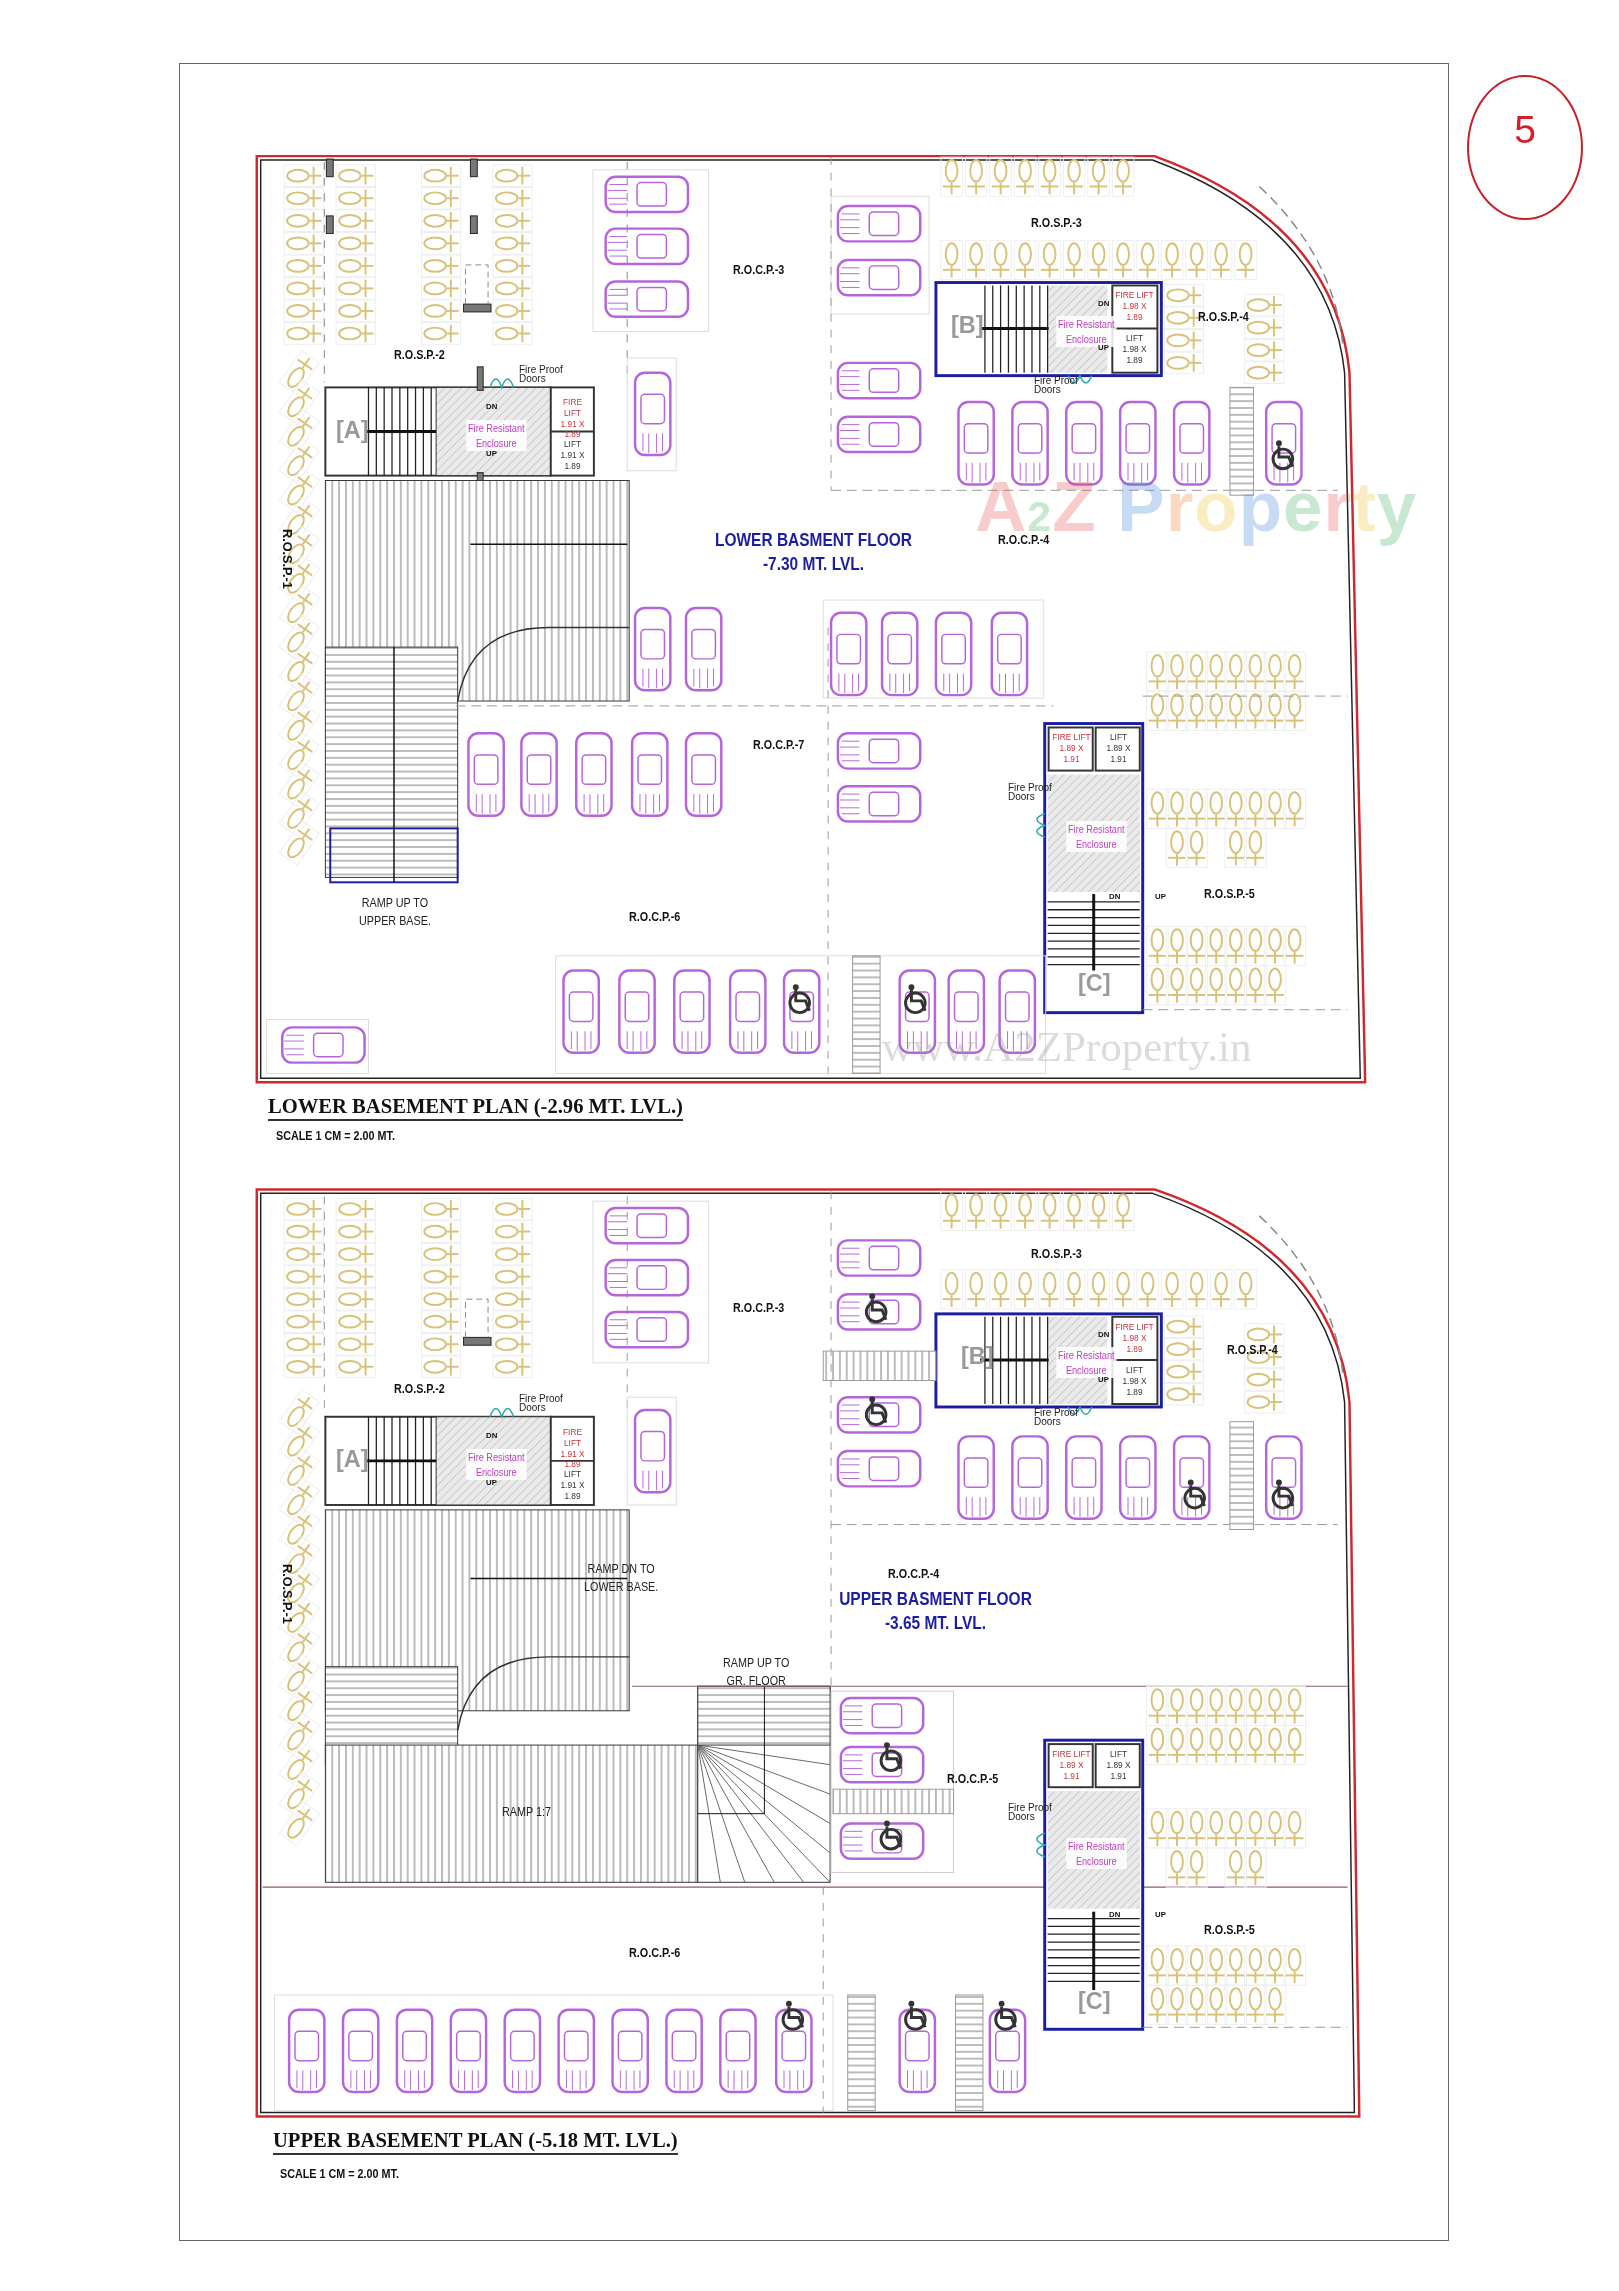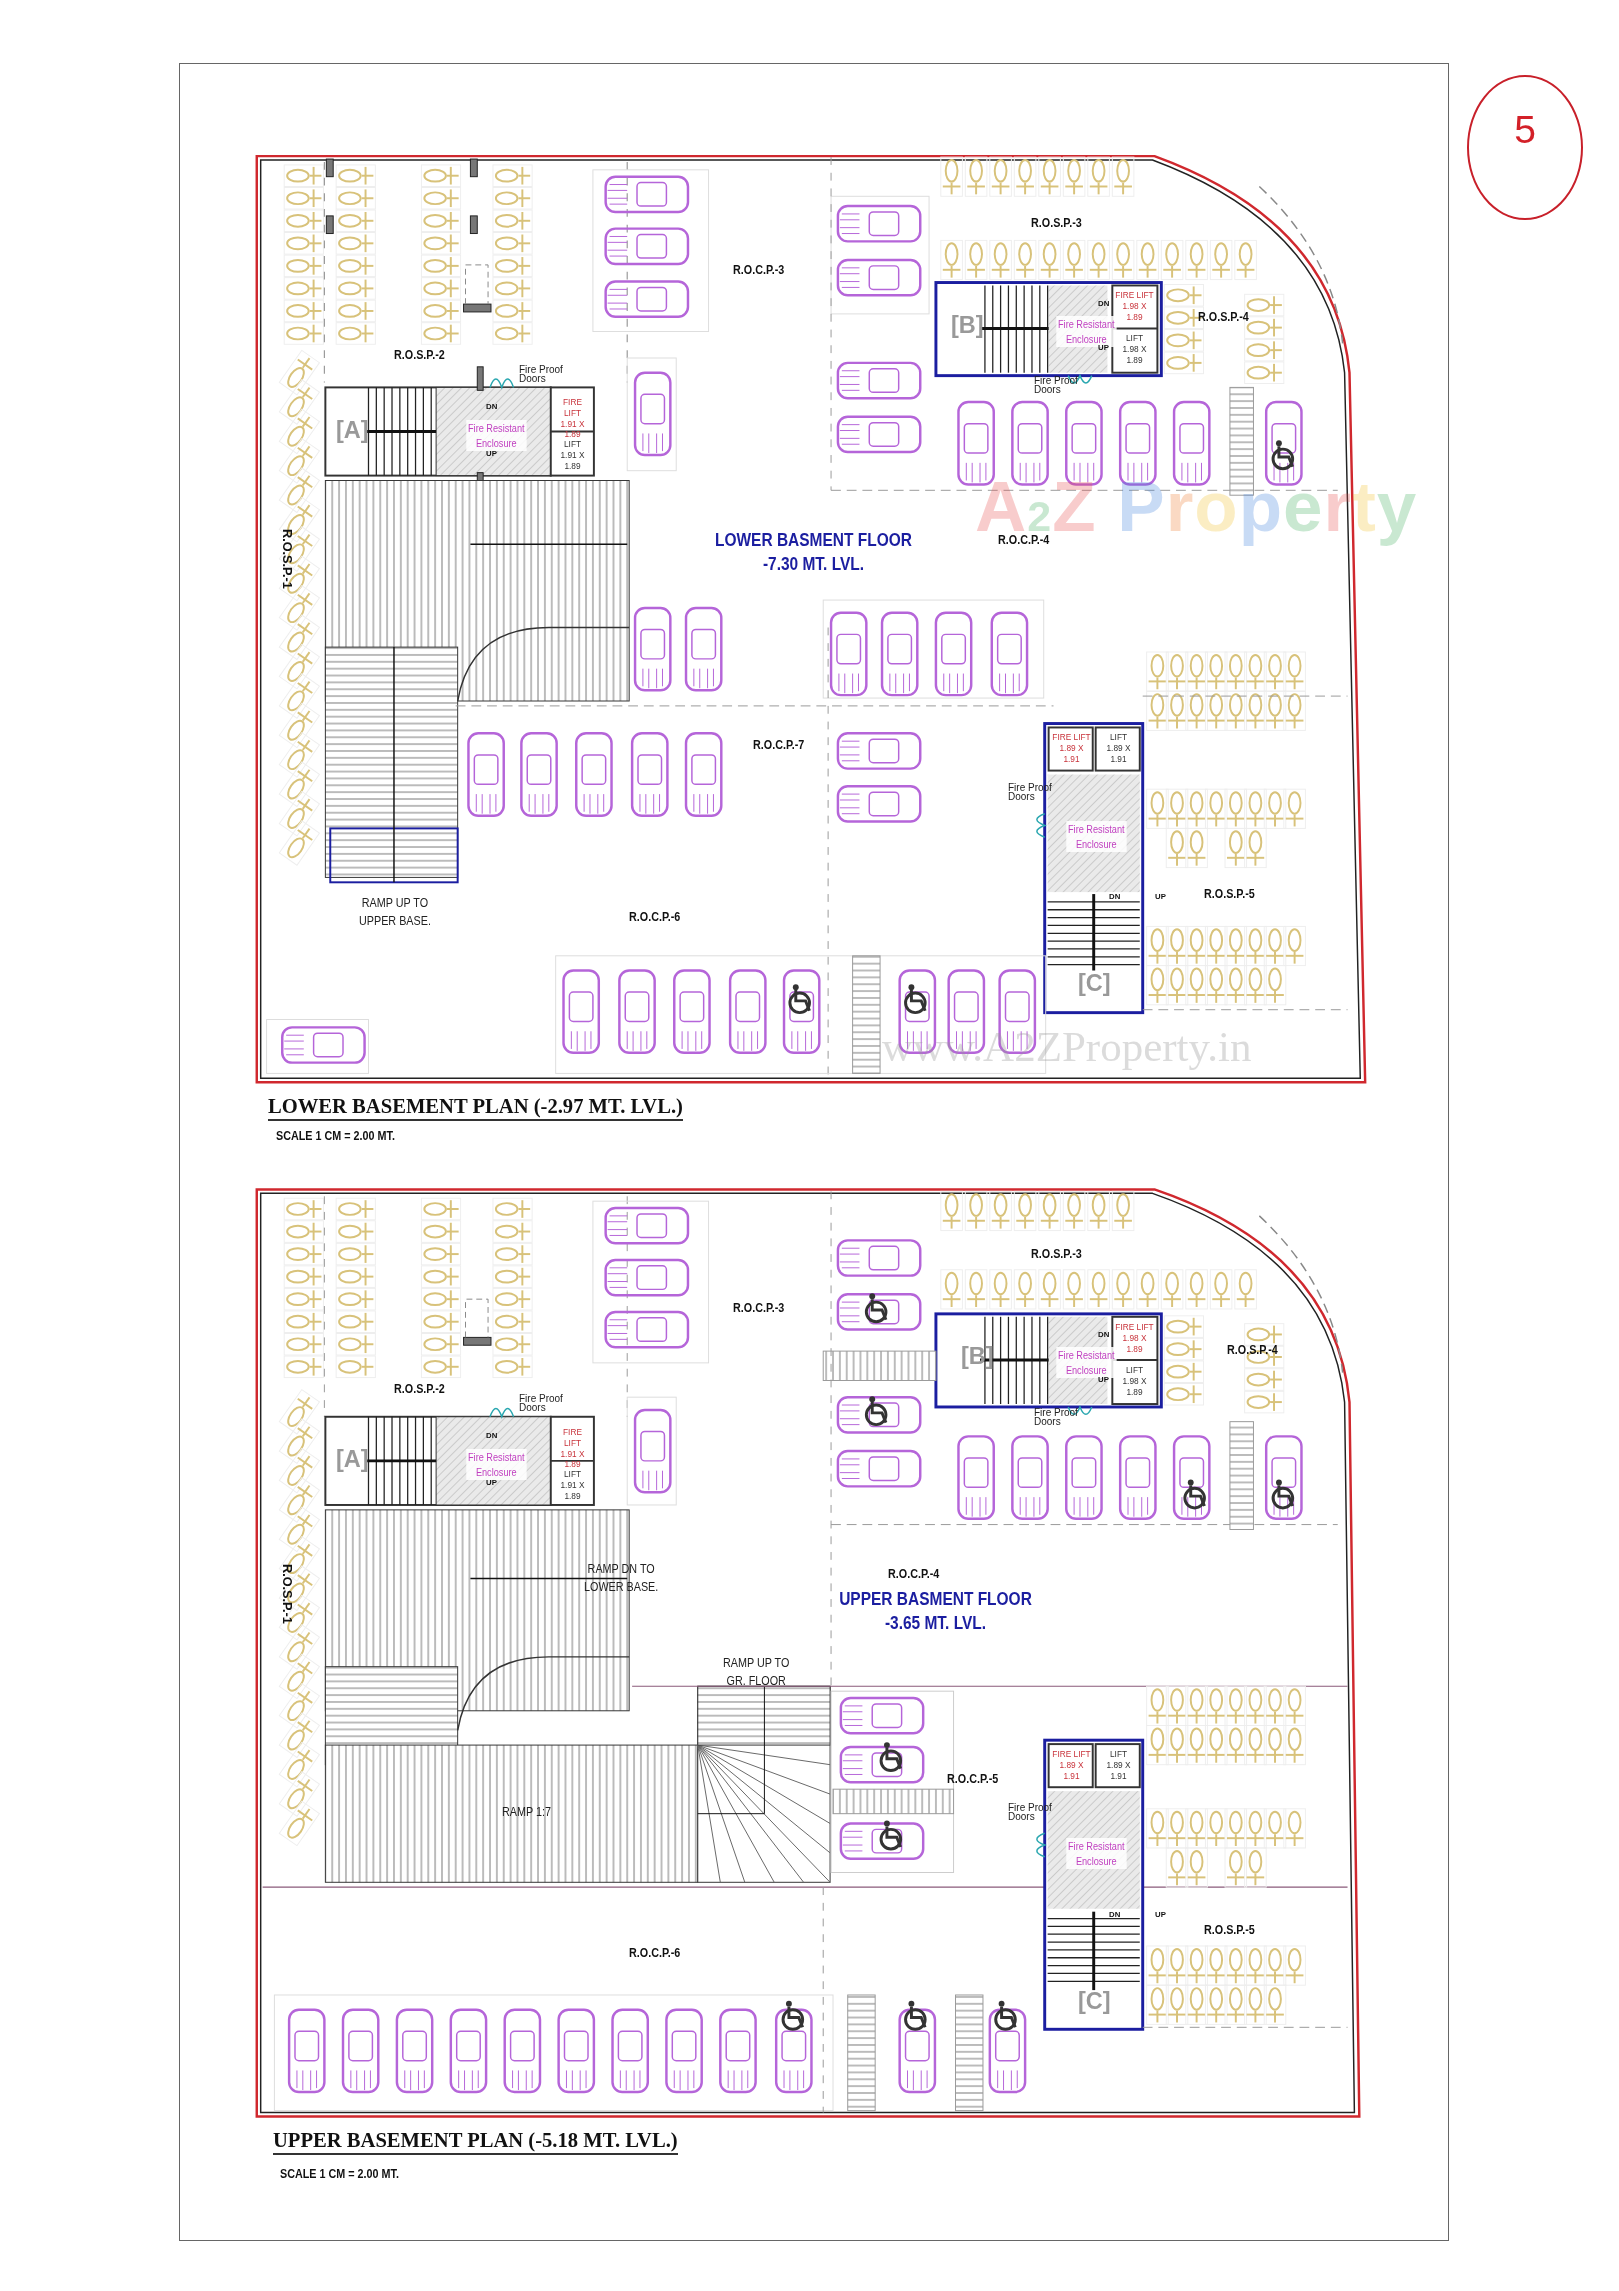--- a/index.html
+++ b/index.html
@@ -443,21 +443,21 @@
   <div class="tiny" style="left:1008px;top:784px;white-space:pre-line;">Fire Proof
 Doors</div>
   <div class="dnup" style="left:1062px;top:892px;">DN</div>
   <div class="dnup" style="left:1108px;top:892px;">UP</div>
 
   <div class="wm1" style="left:975px;top:466px;">
     <span style="color:#e84b4b;">A</span><span style="color:#3fae5c;font-size:43px;">2</span><span style="color:#e84b4b;">Z </span><span style="color:#3d7fdc;">P</span><span style="color:#f07a2a;">r</span><span style="color:#f2c12a;">o</span><span style="color:#3d7fdc;">p</span><span style="color:#3fae5c;">e</span><span style="color:#e84b4b;">r</span><span style="color:#f2c12a;">t</span><span style="color:#3fae5c;">y</span>
   </div>
   <div class="wm2" style="left:882px;top:1022px;">www.A2ZProperty.in</div>
 
-  <div class="caption-title" style="left:268px;top:1095px;">LOWER BASEMENT PLAN (-2.97 MT. LVL.)</div>
+  <div class="caption-title" style="left:268px;top:1095px;">LOWER BASEMENT PLAN (-2.96 MT. LVL.)</div>
   <div class="caption-scale" style="left:276px;top:1129px;">SCALE 1 CM = 2.00 MT.</div>
 </div>
 
 <div class="plan" style="left:0;top:1157px;width:1619px;height:1135px;">
   <svg width="1619" height="1135" viewBox="0 0 1652 1158">
     <defs>
       <pattern id="hatch2" width="6" height="6" patternUnits="userSpaceOnUse" patternTransform="rotate(45)">
         <rect width="6" height="6" fill="#eaeaea"></rect>
         <line x1="0" y1="0" x2="0" y2="6" stroke="#b5b5b5" stroke-width="1.2"></line>
       </pattern>

